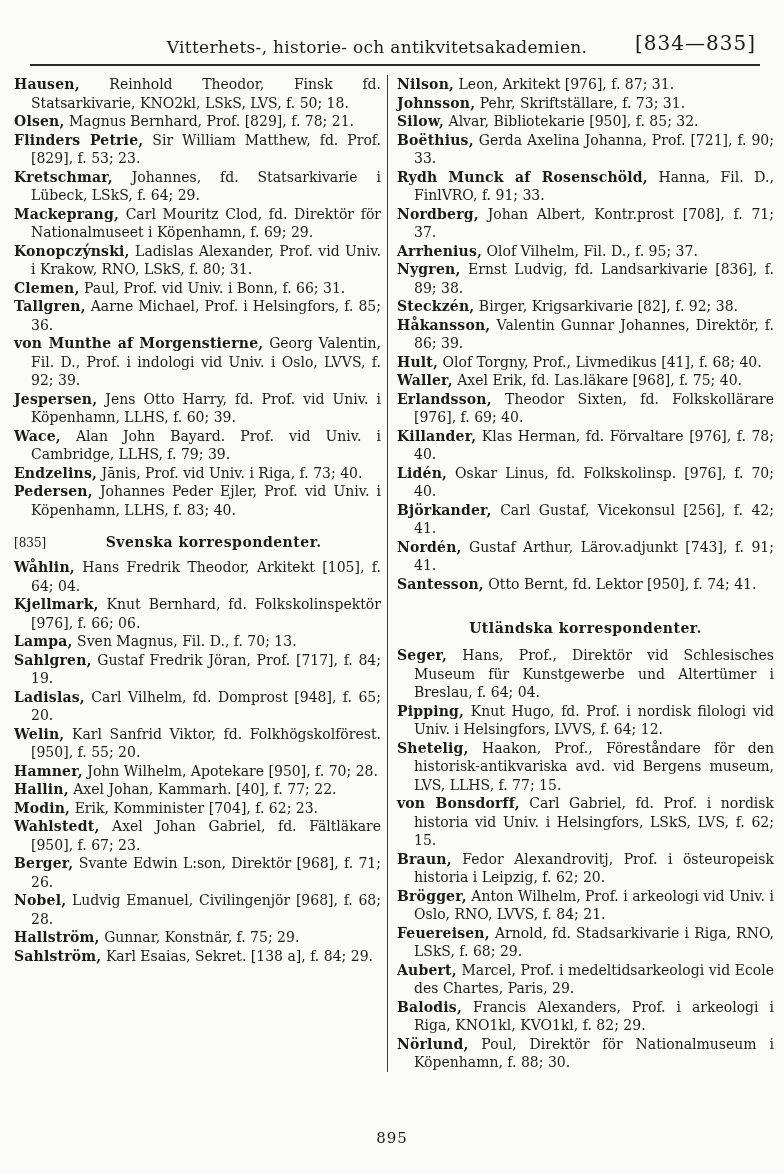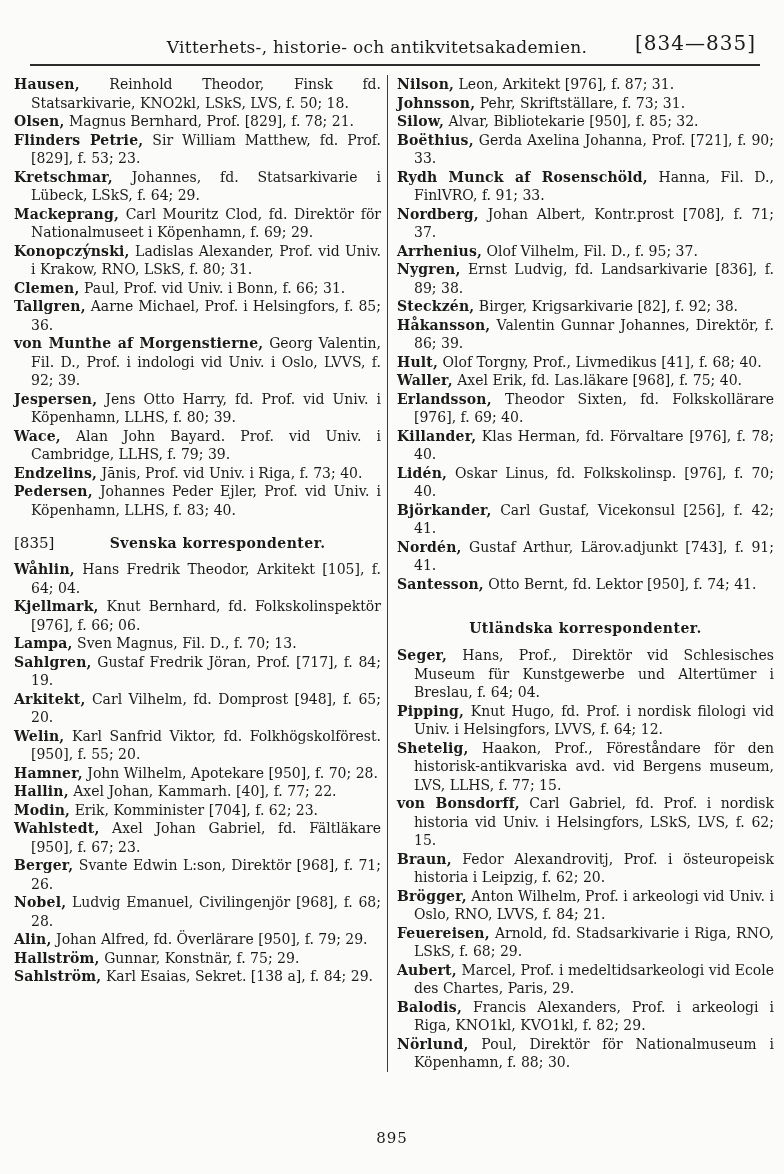--- a/index.html
+++ b/index.html
@@ -31,21 +31,21 @@
     margin:0; padding-left:17px; text-indent:-17px;
     text-align:justify; font-size:14px; line-height:18.5px;
   }
   .entry b { font-weight:700; letter-spacing:0.2px; }
 
   .section-head {
     display:flex; align-items:baseline;
     font-size:14px; margin:15px 0 8px 0;
   }
   .col-right .section-head { margin-top:27px; margin-bottom:10px; }
-  .section-marker { font-size:15px; font-weight:400;text-align:right; }
+  .section-marker { font-size:12px; font-weight:400;text-align:right; }
   .section-marker:empty { display:none; }
   .section-title {
     flex:1; text-align:center; font-weight:700; letter-spacing:0.5px;
   }
 
   .footer {
     position:absolute; bottom:27px; left:0; width:100%;
     text-align:center; font-size:15px; letter-spacing:1px;
   }
 </style>
@@ -65,41 +65,40 @@
     <div class="col-left" id="col-left">
         <p class="entry"><b>Hausen,</b><span> Reinhold Theodor, Finsk fd. Statsarkivarie, KNO2kl, LSkS, LVS, f. 50; 18.</span></p>
         <p class="entry"><b>Olsen,</b><span> Magnus Bernhard, Prof. [829], f. 78; 21.</span></p>
         <p class="entry"><b>Flinders Petrie,</b><span> Sir William Matthew, fd. Prof. [829], f. 53; 23.</span></p>
         <p class="entry"><b>Kretschmar,</b><span> Johannes, fd. Statsarkivarie i Lübeck, LSkS, f. 64; 29.</span></p>
         <p class="entry"><b>Mackeprang,</b><span> Carl Mouritz Clod, fd. Direktör för Nationalmuseet i Köpenhamn, f. 69; 29.</span></p>
         <p class="entry"><b>Konopczýnski,</b><span> Ladislas Alexander, Prof. vid Univ. i Krakow, RNO, LSkS, f. 80; 31.</span></p>
         <p class="entry"><b>Clemen,</b><span> Paul, Prof. vid Univ. i Bonn, f. 66; 31.</span></p>
         <p class="entry"><b>Tallgren,</b><span> Aarne Michael, Prof. i Helsingfors, f. 85; 36.</span></p>
         <p class="entry"><b>von Munthe af Morgenstierne,</b><span> Georg Valentin, Fil. D., Prof. i indologi vid Univ. i Oslo, LVVS, f. 92; 39.</span></p>
-        <p class="entry"><b>Jespersen,</b><span> Jens Otto Harry, fd. Prof. vid Univ. i Köpenhamn, LLHS, f. 80; 39.</span></p>
+        <p class="entry"><b>Jespersen,</b><span> Jens Otto Harry, fd. Prof. vid Univ. i Köpenhamn, LLHS, f. 60; 39.</span></p>
         <p class="entry"><b>Wace,</b><span> Alan John Bayard. Prof. vid Univ. i Cambridge, LLHS, f. 79; 39.</span></p>
         <p class="entry"><b>Endzelins,</b><span> Jānis, Prof. vid Univ. i Riga, f. 73; 40.</span></p>
         <p class="entry"><b>Pedersen,</b><span> Johannes Peder Ejler, Prof. vid Univ. i Köpenhamn, LLHS, f. 83; 40.</span></p>
         <div class="section-head">
           <span class="section-marker">[835]</span>
           <span class="section-title">Svenska korrespondenter.</span>
         </div>
         <p class="entry"><b>Wåhlin,</b><span> Hans Fredrik Theodor, Arkitekt [105], f. 64; 04.</span></p>
         <p class="entry"><b>Kjellmark,</b><span> Knut Bernhard, fd. Folkskolinspektör [976], f. 66; 06.</span></p>
         <p class="entry"><b>Lampa,</b><span> Sven Magnus, Fil. D., f. 70; 13.</span></p>
         <p class="entry"><b>Sahlgren,</b><span> Gustaf Fredrik Jöran, Prof. [717], f. 84; 19.</span></p>
-        <p class="entry"><b>Arkitekt,</b><span> Carl Vilhelm, fd. Domprost [948], f. 65; 20.</span></p>
+        <p class="entry"><b>Ladislas,</b><span> Carl Vilhelm, fd. Domprost [948], f. 65; 20.</span></p>
         <p class="entry"><b>Welin,</b><span> Karl Sanfrid Viktor, fd. Folkhögskolförest. [950], f. 55; 20.</span></p>
         <p class="entry"><b>Hamner,</b><span> John Wilhelm, Apotekare [950], f. 70; 28.</span></p>
         <p class="entry"><b>Hallin,</b><span> Axel Johan, Kammarh. [40], f. 77; 22.</span></p>
         <p class="entry"><b>Modin,</b><span> Erik, Komminister [704], f. 62; 23.</span></p>
         <p class="entry"><b>Wahlstedt,</b><span> Axel Johan Gabriel, fd. Fältläkare [950], f. 67; 23.</span></p>
         <p class="entry"><b>Berger,</b><span> Svante Edwin L:son, Direktör [968], f. 71; 26.</span></p>
         <p class="entry"><b>Nobel,</b><span> Ludvig Emanuel, Civilingenjör [968], f. 68; 28.</span></p>
-        <p class="entry"><b>Alin,</b><span> Johan Alfred, fd. Överlärare [950], f. 79; 29.</span></p>
         <p class="entry"><b>Hallström,</b><span> Gunnar, Konstnär, f. 75; 29.</span></p>
         <p class="entry"><b>Sahlström,</b><span> Karl Esaias, Sekret. [138 a], f. 84; 29.</span></p>
       </div>
     <div class="col-right" id="col-right">
         <p class="entry"><b>Nilson,</b><span> Leon, Arkitekt [976], f. 87; 31.</span></p>
         <p class="entry"><b>Johnsson,</b><span> Pehr, Skriftställare, f. 73; 31.</span></p>
         <p class="entry"><b>Silow,</b><span> Alvar, Bibliotekarie [950], f. 85; 32.</span></p>
         <p class="entry"><b>Boëthius,</b><span> Gerda Axelina Johanna, Prof. [721], f. 90; 33.</span></p>
         <p class="entry"><b>Rydh Munck af Rosenschöld,</b><span> Hanna, Fil. D., FinlVRO, f. 91; 33.</span></p>
         <p class="entry"><b>Nordberg,</b><span> Johan Albert, Kontr.prost [708], f. 71; 37.</span></p>

